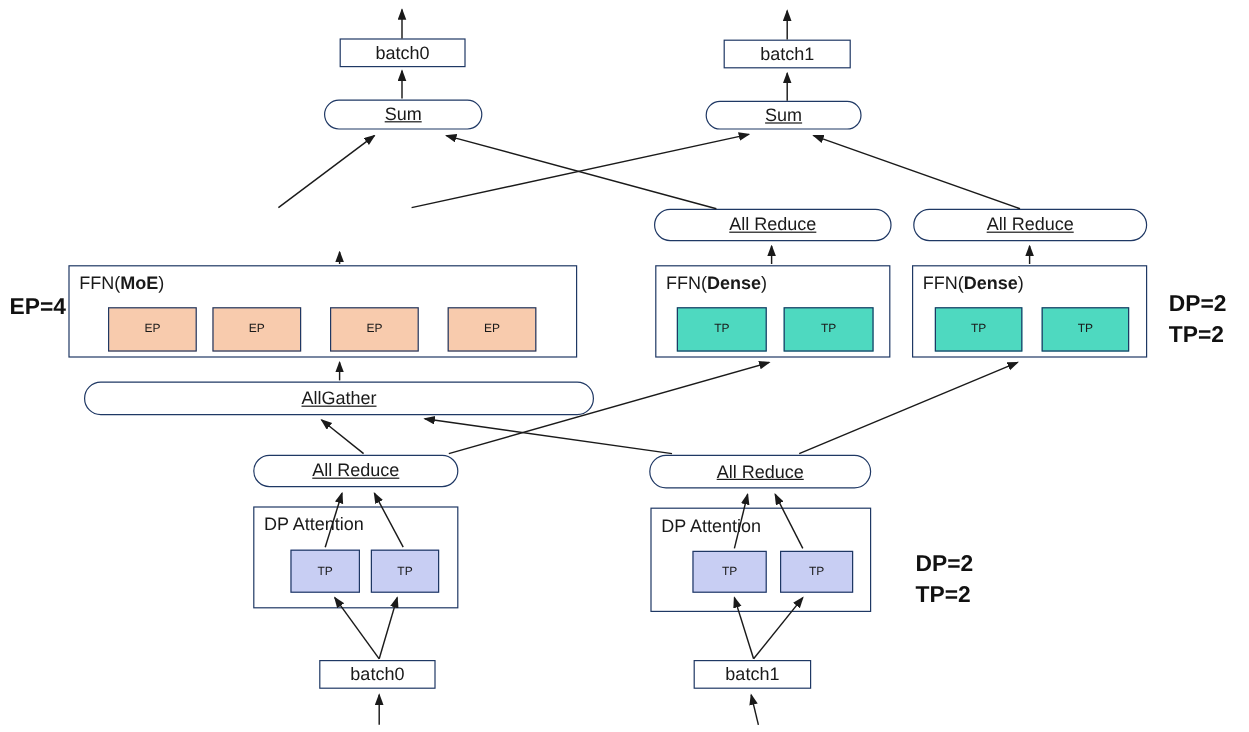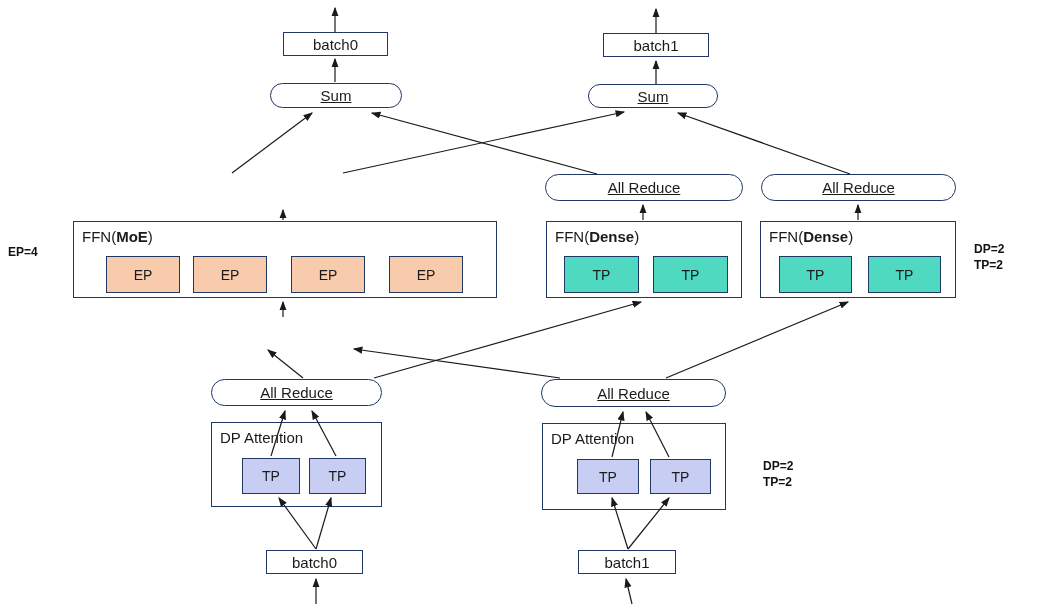--- a/index.html
+++ b/index.html
@@ -30,29 +30,29 @@
     position:absolute;
     font-size:15px;
     left:8px;top:6px;
   }
   .box-label b{font-weight:bold;}
   .unit{
     position:absolute;
     box-sizing:border-box;
     border:1.4px solid #1F3864;
     display:flex;align-items:center;justify-content:center;
-    font-size:14px;color:#1a1a1a;
+    font-size:10px;color:#1a1a1a;
   }
   .unit.ep{background:#F8CBAD;}
   .unit.tp-dense{background:#4ED9C0;}
   .unit.tp-attn{background:#C8CEF3;}
   .annotation{
     position:absolute;
     font-weight:bold;
-    font-size:12px;
+    font-size:19px;
     color:#111111;
     line-height:1.35;
     white-space:nowrap;
   }
   #wires{
     position:absolute;left:0;top:0;width:1041px;height:610px;
     pointer-events:none;
     z-index:5;
   }
   #wires line{stroke:#1a1a1a;stroke-width:1.2;}
@@ -64,40 +64,41 @@
 
   <div class="node rect" style="left:283px;top:32px;width:105px;height:24px;">batch0</div>
   <div class="node rect" style="left:603px;top:33px;width:106px;height:24px;">batch1</div>
 
   <div class="node stadium" style="left:270px;top:83px;width:132px;height:25px;">Sum</div>
   <div class="node stadium" style="left:588px;top:84px;width:130px;height:24px;">Sum</div>
 
   <div class="node stadium" style="left:545px;top:174px;width:198px;height:27px;">All Reduce</div>
   <div class="node stadium" style="left:761px;top:174px;width:195px;height:27px;">All Reduce</div>
 
-  <div class="node rect container-box" style="left:73px;top:221px;width:424px;height:77px;padding-left:28px;">
+  <div class="node rect container-box" style="left:57px;top:221px;width:424px;height:77px;padding-left:28px;">
     <span class="box-label"><span>FFN(</span><b>MoE</b><span>)</span></span>
     <span class="unit ep" style="left:32px;top:34px;width:74px;height:37px;">EP</span>
     <span class="unit ep" style="left:119px;top:34px;width:74px;height:37px;">EP</span>
     <span class="unit ep" style="left:217px;top:34px;width:74px;height:37px;">EP</span>
     <span class="unit ep" style="left:315px;top:34px;width:74px;height:37px;">EP</span>
   </div>
 
   <div class="node rect container-box" style="left:546px;top:221px;width:196px;height:77px;">
     <span class="box-label"><span>FFN(</span><b>Dense</b><span>)</span></span>
     <span class="unit tp-dense" style="left:17px;top:34px;width:75px;height:37px;">TP</span>
     <span class="unit tp-dense" style="left:106px;top:34px;width:75px;height:37px;">TP</span>
   </div>
 
   <div class="node rect container-box" style="left:760px;top:221px;width:196px;height:77px;">
     <span class="box-label"><span>FFN(</span><b>Dense</b><span>)</span></span>
     <span class="unit tp-dense" style="left:18px;top:34px;width:73px;height:37px;">TP</span>
     <span class="unit tp-dense" style="left:107px;top:34px;width:73px;height:37px;">TP</span>
   </div>
 
+  <div class="node stadium" style="left:70px;top:318px;width:425px;height:28px;">AllGather</div>
 
   <div class="node stadium" style="left:211px;top:379px;width:171px;height:27px;">All Reduce</div>
   <div class="node stadium" style="left:541px;top:379px;width:185px;height:28px;">All Reduce</div>
 
   <div class="node rect container-box" style="left:211px;top:422px;width:171px;height:85px;">
     <span class="box-label">DP Attention</span>
     <span class="unit tp-attn" style="left:30px;top:35px;width:58px;height:36px;">TP</span>
     <span class="unit tp-attn" style="left:97px;top:35px;width:57px;height:36px;">TP</span>
   </div>
 

